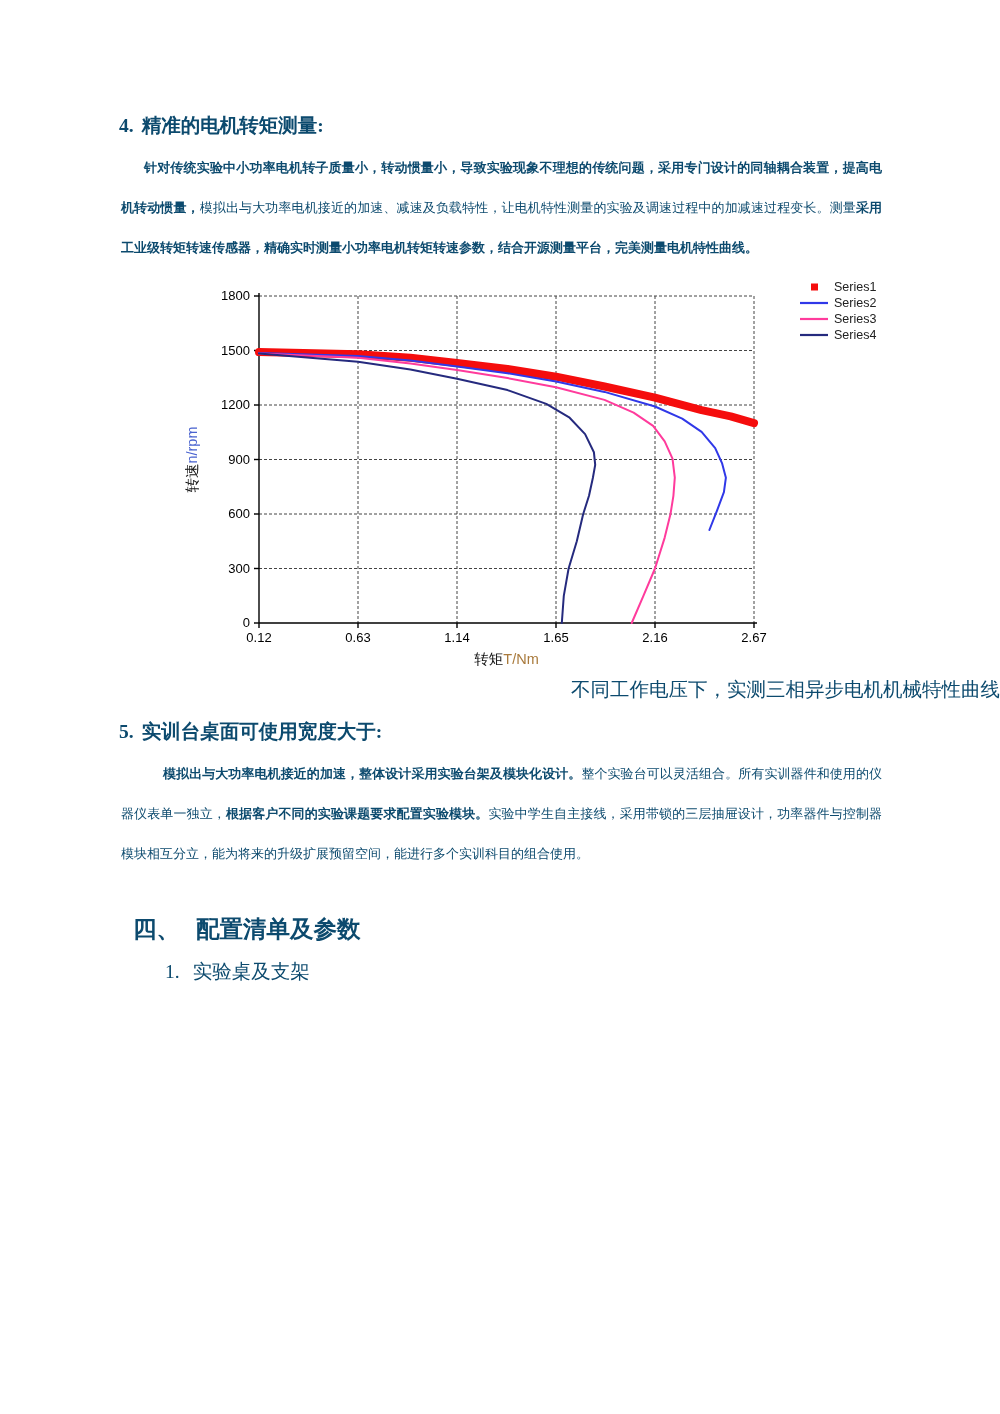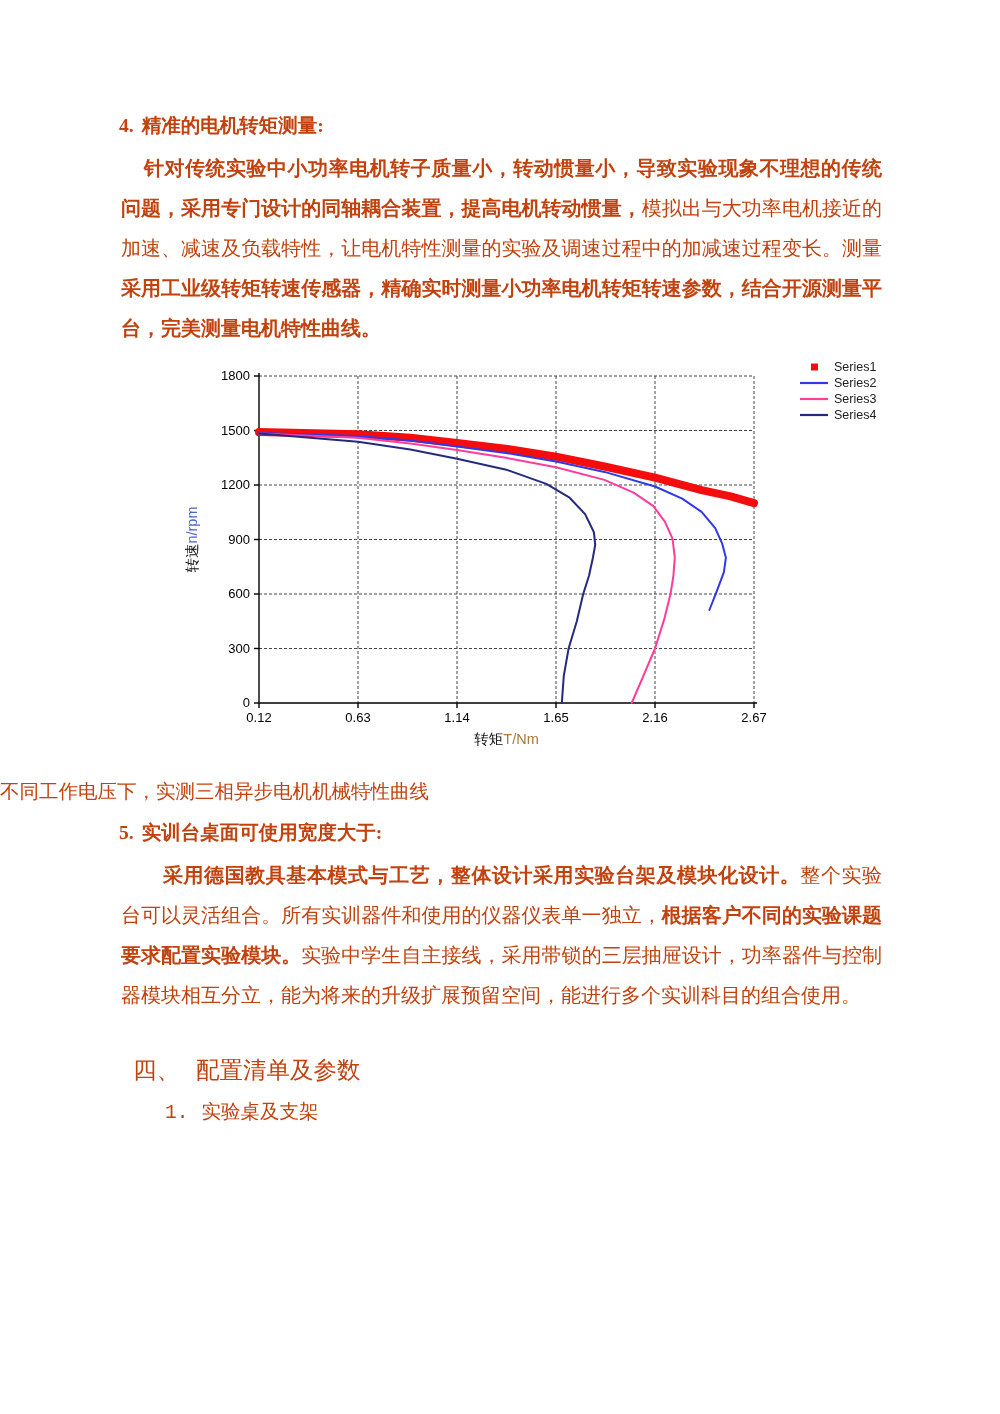--- a/index.html
+++ b/index.html
@@ -1,34 +1,34 @@
 <!DOCTYPE html>
 <html><head>
 <meta charset="utf-8">
 <style>
   html,body{margin:0;padding:0;background:#888;}
   .page{
     position:relative;width:1000px;height:1414px;margin:0 auto;
-    background:#ffffff;color:#c2410c;overflow:hidden;
+    background:#ffffff;color:#0c4a6e;overflow:hidden;
     font-family:"Liberation Serif","DejaVu Serif",serif;
   }
   .h-item{margin:0 118px 0 119px;font-size:19.5px;font-weight:bold;line-height:28px;}
   .h-item .num{margin-right:8px;}
   #sec4-block{padding-top:112px;}
-  .para{margin:8px 118px 0 121px;font-size:20px;line-height:40px;text-align:justify;}
+  .para{margin:8px 118px 0 121px;font-size:13px;line-height:40px;text-align:justify;}
   .para .b{font-weight:bold;}
   .indent1{text-indent:23px;}
   .indent2{text-indent:42px;}
   .figure{position:relative;height:404px;margin-top:6px;}
   .figure svg{position:absolute;left:180px;top:0;}
-  .caption{margin-top:21px;text-align:left;font-size:19.5px;line-height:26px;}
+  .caption{margin-top:0;text-align:right;font-size:19.5px;line-height:26px;font-family:Liberation Mono, monospace;}
   #sec5-heading{margin-top:14px;}
-  .big-h{margin:38px 0 0 133px;font-size:23.5px;font-weight:normal;line-height:34px;}
+  .big-h{margin:38px 0 0 133px;font-size:23.5px;font-weight:bold;line-height:34px;}
   .big-h .num{margin-right:16px;}
-  .sub-h{margin:12px 0 0 165px;font-size:19.5px;line-height:28px;font-family:Liberation Mono, monospace;}
+  .sub-h{margin:12px 0 0 165px;font-size:19.5px;line-height:28px;}
   .sub-h .num{margin-right:13px;}
   .para-last{line-height:38px;}
 </style>
 </head>
 <body>
 
 <div class="page">
 
   <div id="sec4-block" class="h-item">
     <span class="num">4.</span><span>精准的电机转矩测量:</span>
@@ -99,21 +99,21 @@
           <text x="654" y="65">Series4</text>
         </g>
       </svg>
   </div>
 
   <div class="caption">不同工作电压下，实测三相异步电机机械特性曲线</div>
 
   <div id="sec5-heading" class="h-item">
     <span class="num">5.</span><span>实训台桌面可使用宽度大于:</span>
   </div>
-  <p class="para indent2"><span class="b">采用德国教具基本模式与工艺，整体设计采用实验台架及模块化设计。</span><span>整个实验台可以灵活组合。所有实训器件和使用的仪器仪表单一独立，</span><span class="b">根据客户不同的实验课题要求配置实验模块。</span><span>实验中学生自主接线，采用带锁的三层抽屉设计，功率器件与控制器模块相互分立，能为将来的升级扩展预留空间，能进行多个实训科目的组合使用。</span></p>
+  <p class="para indent2"><span class="b">模拟出与大功率电机接近的加速，整体设计采用实验台架及模块化设计。</span><span>整个实验台可以灵活组合。所有实训器件和使用的仪器仪表单一独立，</span><span class="b">根据客户不同的实验课题要求配置实验模块。</span><span>实验中学生自主接线，采用带锁的三层抽屉设计，功率器件与控制器模块相互分立，能为将来的升级扩展预留空间，能进行多个实训科目的组合使用。</span></p>
 
   <div class="big-h">
     <span class="num">四、</span><span>配置清单及参数</span>
   </div>
 
   <div class="sub-h">
     <span class="num">1.</span><span>实验桌及支架</span>
   </div>
 
 </div>

